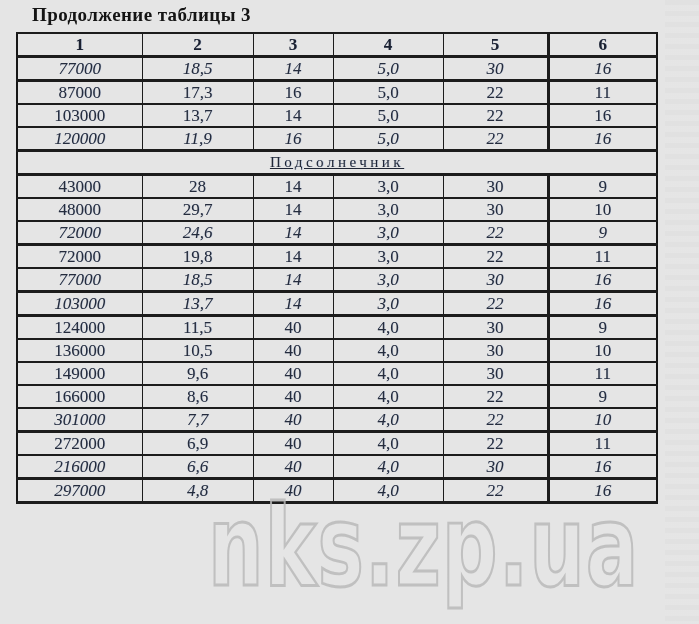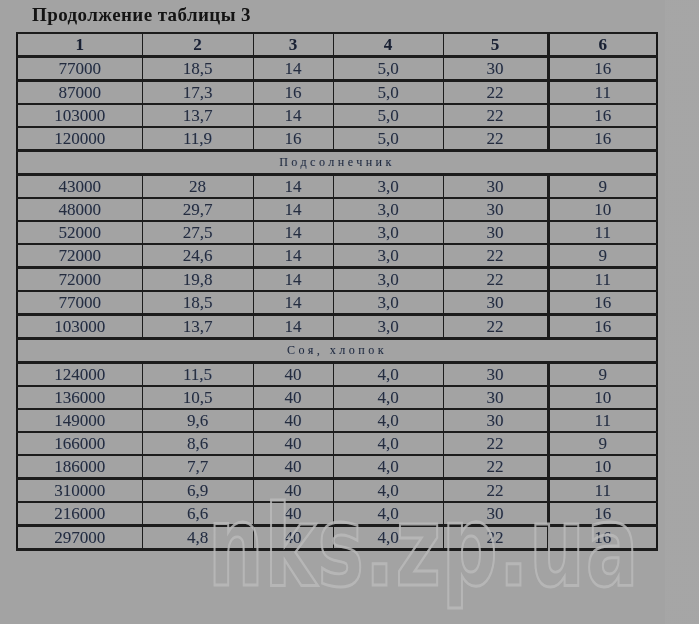--- a/index.html
+++ b/index.html
@@ -3,21 +3,21 @@
 <meta charset="utf-8">
 <style>
   html,body { margin:0; padding:0; }
   body {
     width:699px; height:624px;
     background:#ffffff;
     font-family:"Liberation Serif","DejaVu Serif",serif;
     overflow:hidden;
   }
   .page {
-    position:relative; width:699px; height:624px; background:#a3a3a3; overflow:hidden;
+    position:relative; width:699px; height:624px; background:#e5e5e5; overflow:hidden;
   }
   
   .scan-edge {
     position:absolute; right:0; top:0; width:34px; height:100%;
     background:repeating-linear-gradient(180deg,
       rgba(190,190,190,0.10) 0 5px, rgba(235,235,235,0.04) 5px 11px);
     pointer-events:none;
   }
   .title {
     position:absolute; left:32px; top:4px;
@@ -33,24 +33,24 @@
     border:1px solid #1c1c1c;
     border-top-width:2px; border-bottom-width:2px;
     text-align:center; vertical-align:middle;
     height:21px; padding:0;
     font-size:17px; color:#252c3d;
     text-shadow:0.6px 0 0 rgba(70,110,180,0.30);
     overflow:hidden; white-space:nowrap;
   }
   table.t thead td { font-weight:bold; border-bottom-width:3px; color:#1a2030; }
   table.t td:nth-child(6) { border-left-width:3px; }
-  table.t tr.thick-bottom td { border-bottom-width:3px; }
+  table.t tr.thick-bottom td { border-bottom-width:3px;font-style:italic; }
   table.t tr.section-row td {
-    letter-spacing:3.5px; font-size:12px; color:#1f2636;
-    border-top-width:2px; border-bottom-width:3px;
+    letter-spacing:3.5px; font-size:15px; color:#1f2636;
+    border-top-width:2px; border-bottom-width:3px;text-decoration:underline;
   }
   .watermark {
     position:absolute; left:208px; top:481px;
     font-family:"DejaVu Sans","Liberation Sans",sans-serif;
     font-weight:bold; font-size:78px; letter-spacing:1px;
     color:transparent;
     -webkit-text-stroke:2px rgba(186,186,186,0.85);
     transform:scaleY(1.45); transform-origin:top left;
     pointer-events:none; white-space:nowrap;
   }
@@ -125,28 +125,20 @@
           <td>9</td>
         </tr>
         <tr>
           <td>48000</td>
           <td>29,7</td>
           <td>14</td>
           <td>3,0</td>
           <td>30</td>
           <td>10</td>
         </tr>
-        <tr>
-          <td>52000</td>
-          <td>27,5</td>
-          <td>14</td>
-          <td>3,0</td>
-          <td>30</td>
-          <td>11</td>
-        </tr>
         <tr class="thick-bottom">
           <td>72000</td>
           <td>24,6</td>
           <td>14</td>
           <td>3,0</td>
           <td>22</td>
           <td>9</td>
         </tr>
         <tr>
           <td>72000</td>
@@ -165,23 +157,20 @@
           <td>16</td>
         </tr>
         <tr class="thick-bottom">
           <td>103000</td>
           <td>13,7</td>
           <td>14</td>
           <td>3,0</td>
           <td>22</td>
           <td>16</td>
         </tr>
-        <tr class="section-row">
-          <td colspan="6">Соя, хлопок</td>
-        </tr>
         <tr>
           <td>124000</td>
           <td>11,5</td>
           <td>40</td>
           <td>4,0</td>
           <td>30</td>
           <td>9</td>
         </tr>
         <tr>
           <td>136000</td>
@@ -201,29 +190,29 @@
         </tr>
         <tr>
           <td>166000</td>
           <td>8,6</td>
           <td>40</td>
           <td>4,0</td>
           <td>22</td>
           <td>9</td>
         </tr>
         <tr class="thick-bottom">
-          <td>186000</td>
+          <td>301000</td>
           <td>7,7</td>
           <td>40</td>
           <td>4,0</td>
           <td>22</td>
           <td>10</td>
         </tr>
         <tr>
-          <td>310000</td>
+          <td>272000</td>
           <td>6,9</td>
           <td>40</td>
           <td>4,0</td>
           <td>22</td>
           <td>11</td>
         </tr>
         <tr class="thick-bottom">
           <td>216000</td>
           <td>6,6</td>
           <td>40</td>

